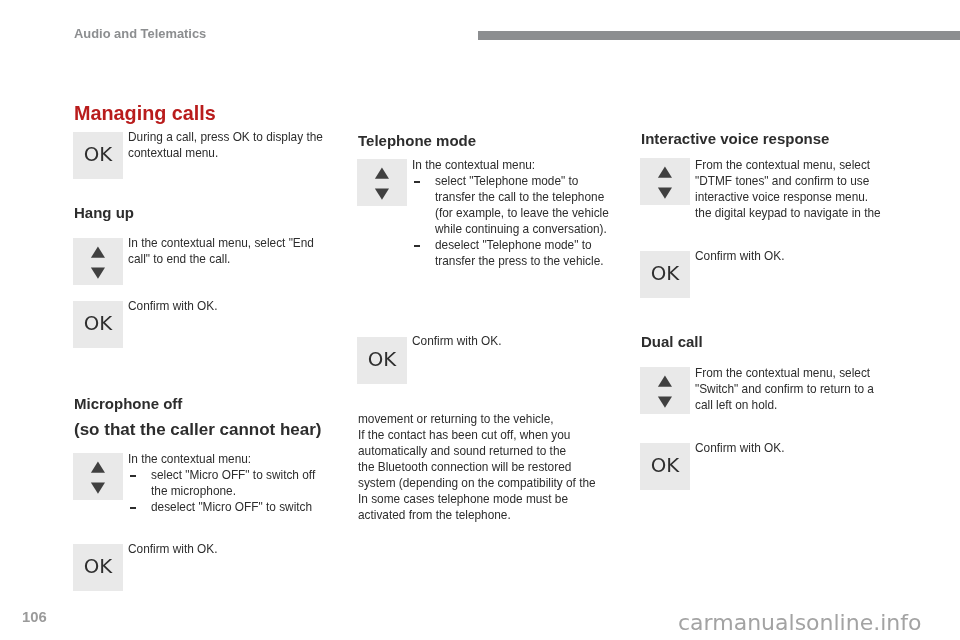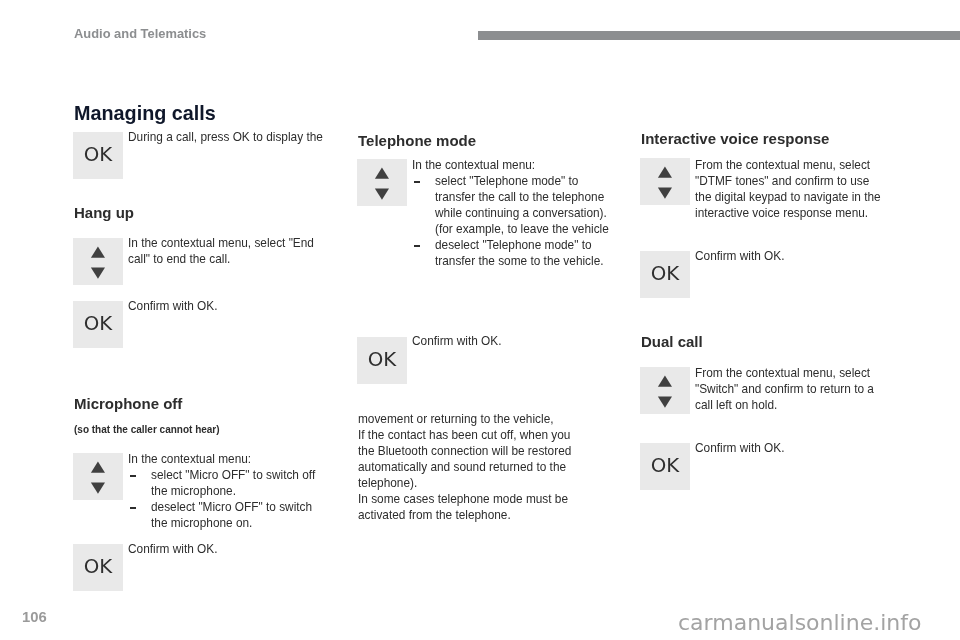--- a/index.html
+++ b/index.html
@@ -11,38 +11,38 @@
   .hdr-title{position:absolute;left:74px;top:28px;font-size:12.9px;font-weight:bold;
              color:#8c8e90;white-space:nowrap;line-height:1;}
   .hdr-bar{position:absolute;left:478px;top:31px;width:482px;height:9px;background:#8c8e90;}
 
   
   .col{position:absolute;top:0;width:268px;}
   .c1{left:73px;}
   .c2{left:357px;}
   .c3{left:640px;}
 
-  .h1{position:absolute;left:1px;font-size:19.8px;font-weight:bold;color:#0f172a;
+  .h1{position:absolute;left:1px;font-size:19.8px;font-weight:bold;color:#b91c1c;
       white-space:nowrap;line-height:1;}
   .h2{position:absolute;left:1px;font-size:15px;font-weight:bold;color:#2d2d2d;
       white-space:nowrap;line-height:1;}
 
   
   .chip{position:absolute;left:0;width:50px;height:47px;background:#e9e9e9;}
   .chip .ok{position:absolute;left:0;top:-1px;width:50px;height:47px;
             display:flex;align-items:center;justify-content:center;
             font-size:19.8px;font-weight:normal;color:#2f2f2f;
             font-family:"DejaVu Sans",sans-serif;}
   .chip svg{position:absolute;left:0;top:0;display:block;}
 
   
   .tx{position:absolute;left:55px;font-size:11.85px;font-weight:normal;color:#2d2d2d;
       line-height:16px;white-space:nowrap;}
   .tx.flush{left:1px;}
-  .note{position:absolute;left:1px;font-size:10px;font-weight:bold;color:#2d2d2d;
+  .note{position:absolute;left:1px;font-size:17px;font-weight:bold;color:#2d2d2d;
         line-height:16px;white-space:nowrap;}
 
   .li{position:relative;padding-left:23px;}
   .dash{position:absolute;left:1.9px;top:8.0px;width:5.9px;height:2px;
         background:#2d2d2d;font-size:0;line-height:0;color:transparent;}
 
   
   .pnum{position:absolute;left:22px;top:610px;font-size:14.8px;font-weight:bold;
         color:#9a9a9a;line-height:1;text-align:right;}
   .wm{position:absolute;left:678px;top:612px;font-size:22px;color:#a3a3a3;
@@ -58,20 +58,21 @@
 
   <div class="col c1">
 
     <div class="h1" style="top:104px">Managing calls</div>
 
     <div class="chip" style="top:132px">
       <div class="ok">OK</div>
     </div>
     <div class="tx" style="top:129px">
         <div>During a call, press OK to display the</div>
+        <div>contextual menu.</div>
       </div>
 
     <div class="h2" style="top:205px">Hang up</div>
 
     <div class="chip arrows" style="top:238px">
         <svg width="50" height="47" viewBox="0 0 50 47">
           <path d="M24.95 8.6 L32.0 19.8 L17.9 19.8 Z" fill="#404040"></path>
           <path d="M24.95 40.7 L32.0 29.4 L17.9 29.4 Z" fill="#404040"></path>
         </svg>
       </div>
@@ -102,21 +103,20 @@
         <span class="dash">-</span>
         <div>
             <div>select "Micro OFF" to switch off</div>
             <div>the microphone.</div>
           </div>
       </div>
       <div class="li">
         <span class="dash">-</span>
         <div>
             <div>deselect "Micro OFF" to switch</div>
-            <div>the microphone on.</div>
           </div>
       </div>
     </div>
 
     <div class="chip" style="top:544px">
       <div class="ok">OK</div>
     </div>
     <div class="tx" style="top:541px">
         <div>Confirm with OK.</div>
       </div>
@@ -132,66 +132,66 @@
           <path d="M24.95 40.7 L32.0 29.4 L17.9 29.4 Z" fill="#404040"></path>
         </svg>
       </div>
     <div class="tx" style="top:157px">
       <div>In the contextual menu:</div>
       <div class="li">
         <span class="dash">-</span>
         <div>
             <div>select "Telephone mode" to</div>
             <div>transfer the call to the telephone</div>
+            <div>(for example, to leave the vehicle</div>
             <div>while continuing a conversation).</div>
-            <div>(for example, to leave the vehicle</div>
           </div>
       </div>
       <div class="li">
         <span class="dash">-</span>
         <div>
             <div>deselect "Telephone mode" to</div>
-            <div>transfer the some to the vehicle.</div>
+            <div>transfer the press to the vehicle.</div>
           </div>
       </div>
     </div>
 
     <div class="chip" style="top:337px">
       <div class="ok">OK</div>
     </div>
     <div class="tx" style="top:333px">
         <div>Confirm with OK.</div>
       </div>
 
     <div class="tx flush" style="top:411px">
         <div>movement or returning to the vehicle,</div>
         <div>If the contact has been cut off, when you</div>
+        <div>automatically and sound returned to the</div>
         <div>the Bluetooth connection will be restored</div>
-        <div>automatically and sound returned to the</div>
-        <div>telephone).</div>
+        <div>system (depending on the compatibility of the</div>
         <div>In some cases telephone mode must be</div>
         <div>activated from the telephone.</div>
       </div>
   </div>
 
   <div class="col c3">
 
     <div class="h2" style="top:131px">Interactive voice response</div>
 
     <div class="chip arrows" style="top:158px">
         <svg width="50" height="47" viewBox="0 0 50 47">
           <path d="M24.95 8.6 L32.0 19.8 L17.9 19.8 Z" fill="#404040"></path>
           <path d="M24.95 40.7 L32.0 29.4 L17.9 29.4 Z" fill="#404040"></path>
         </svg>
       </div>
     <div class="tx" style="top:157px">
         <div>From the contextual menu, select</div>
         <div>"DTMF tones" and confirm to use</div>
+        <div>interactive voice response menu.</div>
         <div>the digital keypad to navigate in the</div>
-        <div>interactive voice response menu.</div>
       </div>
 
     <div class="chip" style="top:251px">
       <div class="ok">OK</div>
     </div>
     <div class="tx" style="top:248px">
         <div>Confirm with OK.</div>
       </div>
 
     <div class="h2" style="top:334px">Dual call</div>

